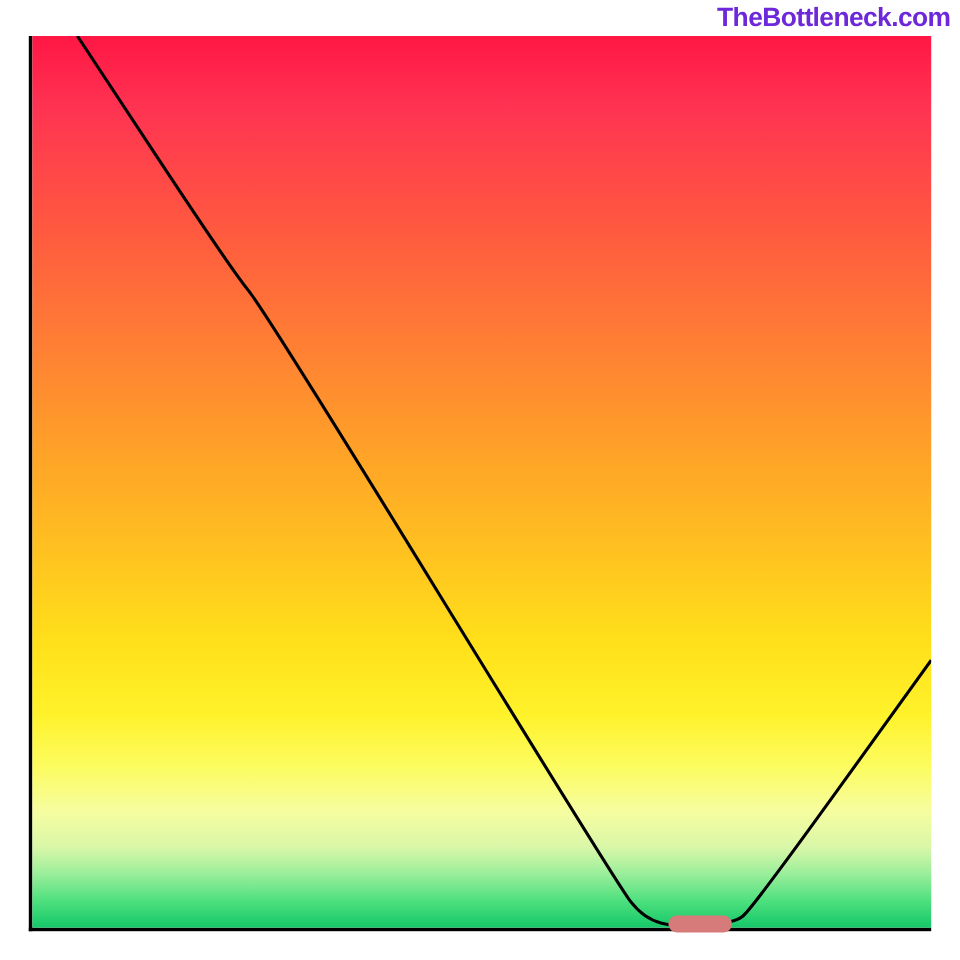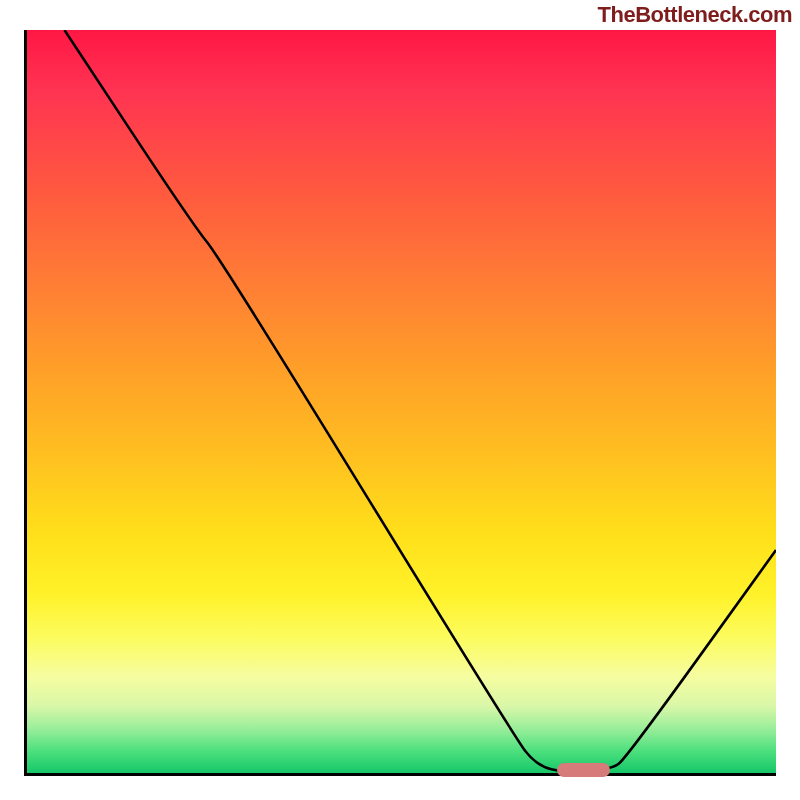--- a/index.html
+++ b/index.html
@@ -3,21 +3,21 @@
 <meta charset="utf-8">
 <style>
   * { margin: 0; padding: 0; box-sizing: border-box; }
   body { width: 800px; height: 800px; background: #ffffff; position: relative; font-family: Arial, sans-serif; }
   .watermark {
     position: absolute;
     top: 2px;
     right: 8px;
     font-size: 22px;
     font-weight: bold;
-    color: #7f1d1d;
+    color: #6d28d9;
     letter-spacing: -0.5px;
   }
   .plot-area {
     position: absolute;
     left: 24px;
     top: 30px;
     width: 752px;
     height: 746px;
     border-left: 3px solid #000;
     border-bottom: 3px solid #000;

